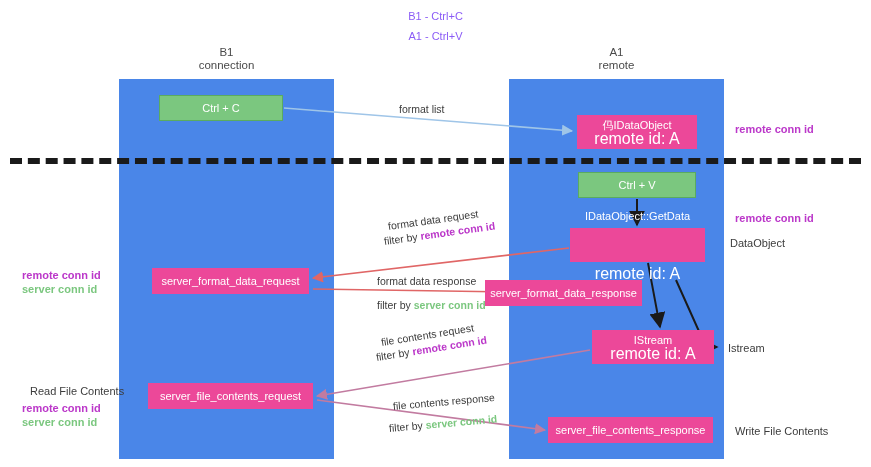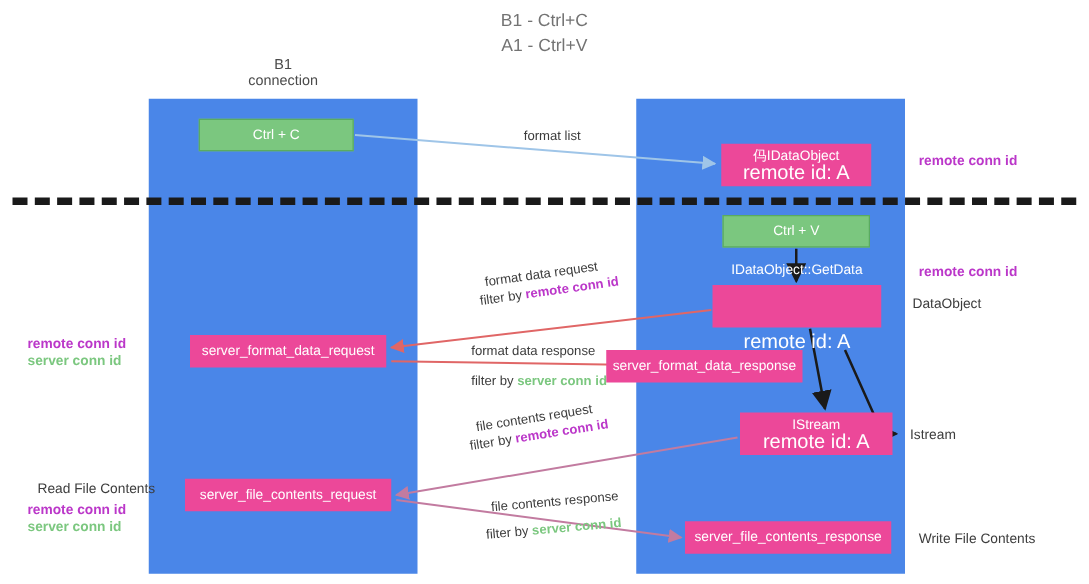--- a/index.html
+++ b/index.html
@@ -28,22 +28,22 @@
     line-height:13px;
     color:#4a4a4a;
     white-space:pre-line;
   }
   #hdr-b1{left:119px;top:46px;width:215px;}
   #hdr-a1{left:509px;top:46px;width:215px;}
 
   
   #title{
     position:absolute;left:0;top:6px;width:871px;
-    text-align:center;font-size:14px;line-height:20px;
-    color:#737373;white-space:pre-line;
+    text-align:center;font-size:11px;line-height:20px;
+    color:#8b5cf6;white-space:pre-line;
   }
 
   
   #divider{
     position:absolute;left:10px;top:158px;width:851px;height:0;
     border-top:6px dashed #1a1a1a;
   }
 
   
   .node{
@@ -93,21 +93,21 @@
   #lbl-read{left:30px;top:384px;}
   #lg-left-2{left:22px;top:401px;text-align:left;}
 
   
   .edge-label{
     position:absolute;font-size:10.5px;line-height:14px;
     color:#3c3c3c;white-space:nowrap;z-index:7;
   }
   .edge-label b{font-weight:bold;}
 
-  #el-formatlist{left:419px;top:102px;}
+  #el-formatlist{left:399px;top:102px;}
 
   #el-fdr-1{left:388px;top:219px;transform:rotate(-8deg);transform-origin:left center;}
   #el-fdr-2{left:384px;top:234px;transform:rotate(-8deg);transform-origin:left center;}
 
   #el-fdresp-1{left:377px;top:274px;}
   #el-fdresp-2{left:377px;top:298px;}
 
   #el-fcr-1{left:381px;top:335px;transform:rotate(-9deg);transform-origin:left center;}
   #el-fcr-2{left:376px;top:350px;transform:rotate(-9deg);transform-origin:left center;}
 
@@ -122,20 +122,22 @@
 <div id="stage">
 
   <div id="title">B1 - Ctrl+C
 A1 - Ctrl+V</div>
 
   <div class="column" id="col-b1"></div>
   <div class="column" id="col-a1"></div>
 
   <div class="col-header" id="hdr-b1">B1
 connection</div>
+  <div class="col-header" id="hdr-a1">A1
+remote</div>
 
   <svg id="edges" viewBox="0 0 871 467">
     <defs>
       <marker id="ah-blue" viewBox="0 0 10 10" refX="9" refY="5" markerWidth="7" markerHeight="7" orient="auto-start-reverse">
         <path d="M 0 0 L 10 5 L 0 10 z" fill="#9fc5e8"></path>
       </marker>
       <marker id="ah-red" viewBox="0 0 10 10" refX="9" refY="5" markerWidth="7" markerHeight="7" orient="auto-start-reverse">
         <path d="M 0 0 L 10 5 L 0 10 z" fill="#e06666"></path>
       </marker>
       <marker id="ah-mag" viewBox="0 0 10 10" refX="9" refY="5" markerWidth="7" markerHeight="7" orient="auto-start-reverse">

